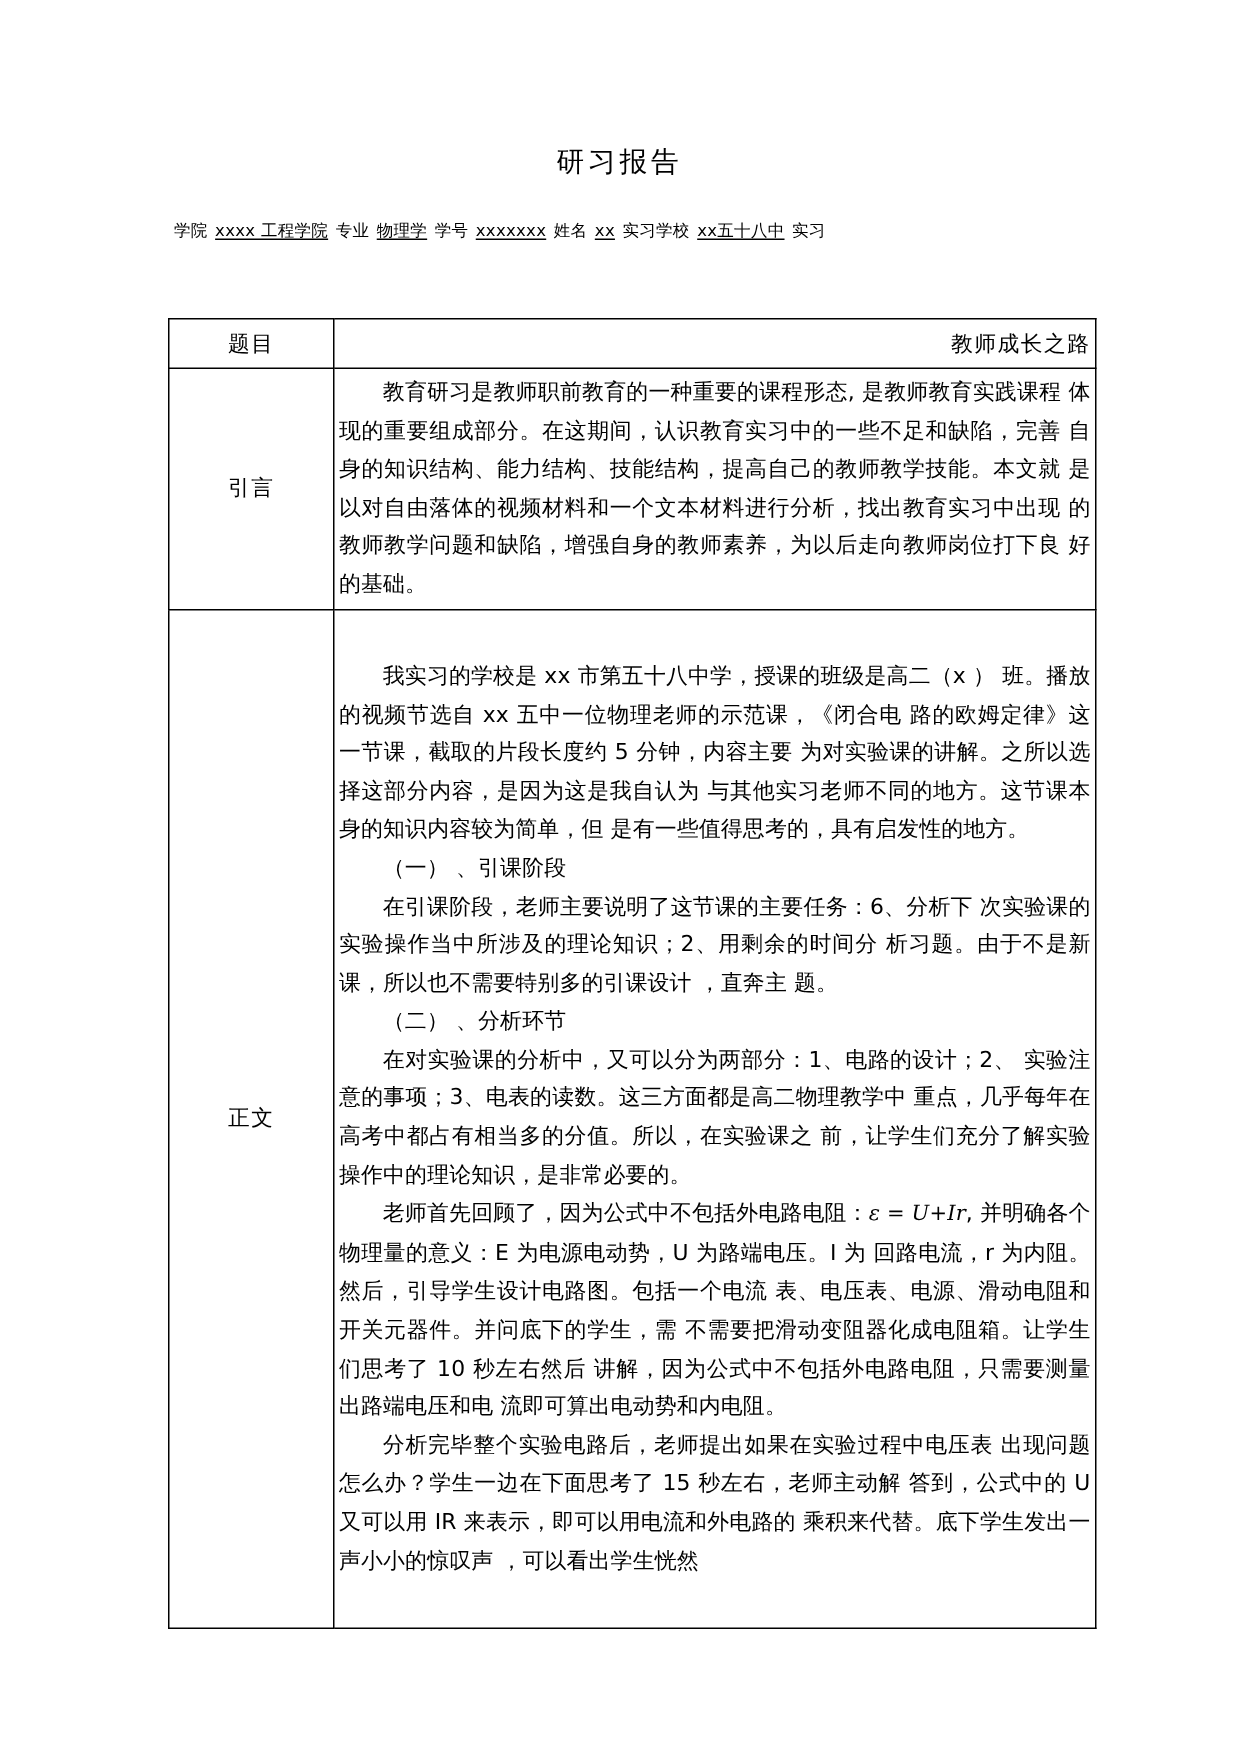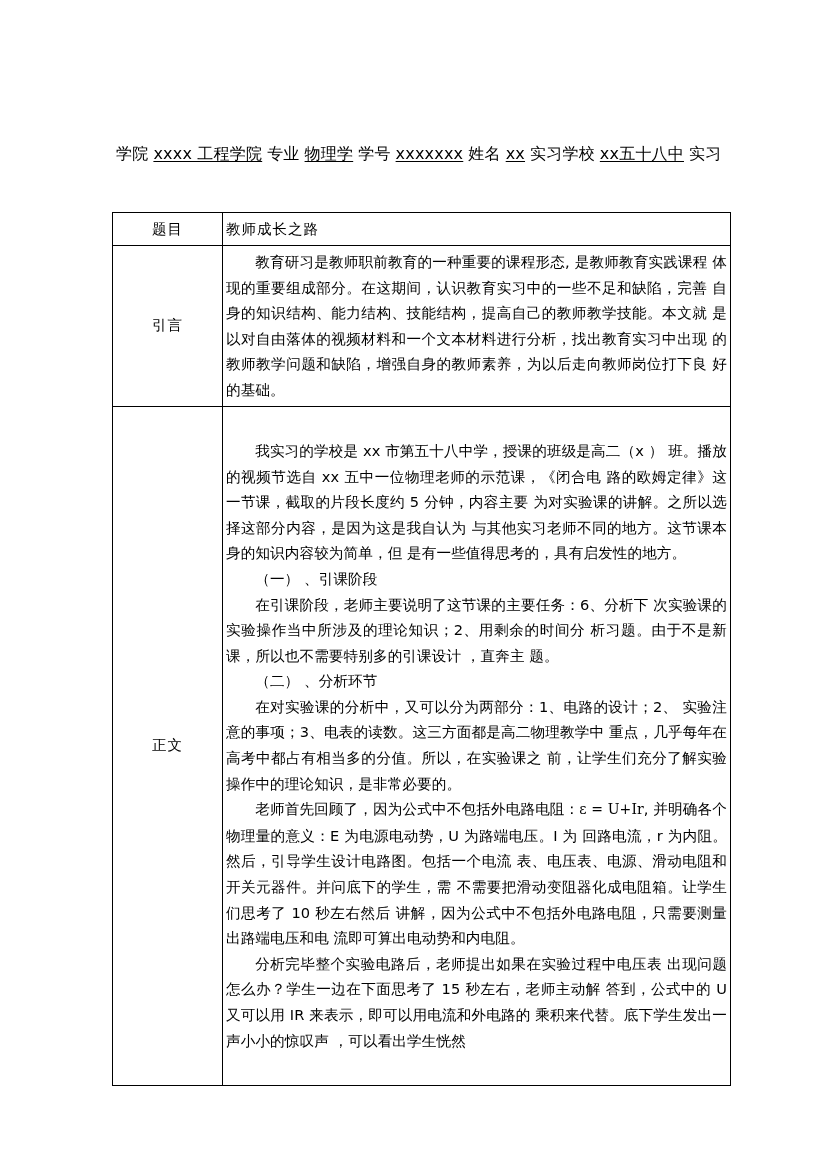--- a/index.html
+++ b/index.html
@@ -35,21 +35,21 @@
     line-height: 1.2;
     font-family: "DejaVu Sans", "Liberation Sans", sans-serif;
   }
 
   
   .meta-block {
     position: absolute;
     left: 116px;
     top: 140px;
     width: 606px;
-    font-size: 16px;
+    font-size: 11px;
     line-height: 28px;
     letter-spacing: 0.2px;
   }
   .meta-line {
     white-space: nowrap;
   }
   .meta-label {
     white-space: nowrap;
   }
   .meta-fill {
@@ -79,21 +79,21 @@
     text-align: center;
     letter-spacing: 1px;
   }
   .col-content {
     width: 501px;
   }
   .row-title td {
     height: 26px;
   }
   .cell-title-value {
-    text-align: left;
+    text-align: right;
     letter-spacing: 1px;
   }
 
   .body-cell {
     padding: 6px 8px 10px 8px;
     vertical-align: top;
     margin-top: 48px;
   }
   .para {
     margin: 0;
@@ -102,28 +102,30 @@
     text-align: justify;
     text-justify: inter-ideograph;
     text-indent: 2em;
     letter-spacing: 0.1px;
   }
   .row-intro .col-label { height: 148px; }
   .row-body .col-label  { height: 672px; }
 
   .formula {
     font-family: "DejaVu Serif", "Liberation Serif", serif;
+    font-style: italic;
     font-size: 14px;
   }
 </style>
 </head>
 <body>
 
 <div class="page">
 
+  <div class="doc-title">研习报告</div>
 
   <div class="meta-block">
     <div class="meta-line" id="meta-line-1"><span class="meta-label">学院</span><span class="sp"></span><span class="meta-fill">xxxx 工程学院</span><span class="sp"></span><span class="meta-label">专业</span><span class="sp"></span><span class="meta-fill">物理学</span><span class="sp"></span><span class="meta-label">学号</span><span class="sp"></span><span class="meta-fill">xxxxxxx</span><span class="sp"></span><span class="meta-label">姓名</span><span class="sp"></span><span class="meta-fill">xx</span><span class="sp"></span><span class="meta-label">实习学校</span><span class="sp"></span><span class="meta-fill">xx五十八中</span><span class="sp"></span><span class="meta-label">实习</span><span class="sp"></span></div>
   </div>
 
   <table class="report-table">
     <tbody>
       <tr class="row-title">
         <td class="col-label">题目</td>
         <td class="col-content cell-title-value">教师成长之路</td>

